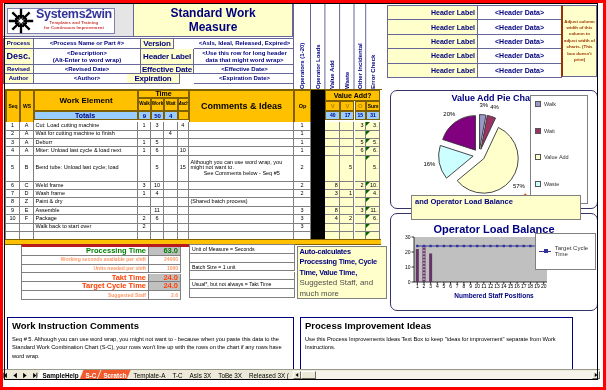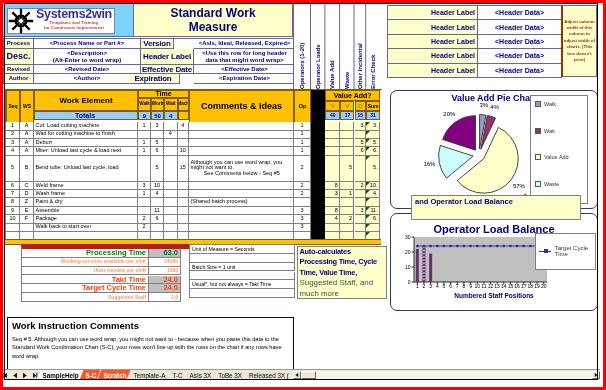--- a/index.html
+++ b/index.html
@@ -10,21 +10,21 @@
             border:1.2px solid #000000;box-sizing:border-box;pointer-events:none;z-index:20;}
   
   .cell{position:absolute;box-sizing:border-box;overflow:hidden;
         display:flex;align-items:center;justify-content:center;
         font-size:6px;line-height:1.05;text-align:center;}
   .rgt{justify-content:flex-end;padding-right:2px;text-align:right;}
   
   .yh{background:#ffc000;color:#000000;font-weight:bold;border:1px solid #806000;}
   .tot{background:#99ccff;color:#000080;font-weight:bold;border:1px solid #806000;}
   
-  .logobox{left:0px;top:1px;width:131px;height:33px;background:#7dd3fc;
+  .logobox{left:0px;top:1px;width:131px;height:33px;background:#e5e5e5;
            border-right:1px solid #666699;border-bottom:1px solid #666699;
            display:block;}
   .logomark{position:absolute;left:5px;top:4px;width:25px;height:25px;z-index:2;}
   .logotext{position:absolute;left:33px;top:4px;z-index:2;}
   .brand{font-size:12.5px;font-weight:bold;color:#333399;letter-spacing:-0.3px;line-height:13px;}
   .tagline{font-size:4.2px;font-weight:bold;color:#cc3333;line-height:4.6px;letter-spacing:0.1px;}
   .logoframe{position:absolute;left:4px;top:4px;width:106px;height:24px;border:1px solid #8080b0;background:#fff;z-index:1;}
   
   .titlecell{left:131px;top:1px;width:159px;height:33px;background:#ffffcc;color:#000080;
              font-weight:bold;font-size:12px;line-height:14px;flex-direction:column;
@@ -69,21 +69,21 @@
   .sumc{background:#ffffcc;position:relative;}
   .sumc::before{content:"";position:absolute;left:0;top:0;width:0;height:0;
        border-left:4px solid #006600;border-bottom:4px solid transparent;}
   .multi{flex-direction:column;align-items:flex-start;justify-content:center;}
   .mainbody{border-left:1px solid #808080;}
   
   .goldbar{position:absolute;left:2px;top:235.5px;width:376px;height:4px;background:#ffc000;
            border-top:1px solid #7f6000;border-bottom:1px solid #7f6000;}
   
   .summary{position:absolute;left:18px;top:241px;width:159px;height:53px;
-           border-top:5px solid #b91c1c;border-left:1px solid #808080;padding-left:32px;}
+           border-top:3px solid #b91c1c;border-left:1px solid #808080;padding-left:32px;}
   .summary>div{position:absolute;box-sizing:border-box;display:flex;align-items:center;
                overflow:hidden;line-height:1.02;white-space:nowrap;
                border-right:1px solid #808080;border-bottom:1px solid #808080;}
   .slab{justify-content:flex-end;text-align:right;padding-right:2px;background:#ffffff;}
   .sval{justify-content:flex-end;text-align:right;padding-right:2px;background:#c0c0c0;}
   .sval.white{background:#ffffff;}
   .s-green{color:#008000;font-weight:bold;font-size:7.5px;}
   .s-red{color:#ff4000;font-weight:bold;font-size:7.5px;}
   .s-small{color:#ff9966;font-weight:bold;font-size:5px;}
   
@@ -604,20 +604,24 @@
           <span style="position: absolute; left: 5px; top: -2px; width: 4px; height: 4px; background: rgb(51, 51, 153);"></span>
         </span>
         <span>Target Cycle Time</span>
       </div>
   </div>
 
   <div class="tbox tbox1">
     <div class="tboxtitle">Work Instruction Comments</div>
     <div class="tboxbody">Seq # 5. Although you can use word wrap, you might not want to - because when you paste this data to the Standard Work Combination Chart (S-C), your rows won't line up with the rows on the chart if any rows have word wrap.</div>
   </div>
+  <div class="tbox tbox2">
+    <div class="tboxtitle">Process Improvement Ideas</div>
+    <div class="tboxbody">Use this Process Improvements Ideas Text Box to keep "ideas for improvement" separate from Work Instructions.</div>
+  </div>
 
   <div class="tabbar">
     <div class="tabnav">
       <span class="navbtn">
         <svg width="7" height="7" viewBox="0 0 10 10">
             <path d="M7 1 L7 9 L2.5 5 Z" fill="#000"></path>
             <rect x="1" y="1" width="1.2" height="8" fill="#000"></rect>
           </svg>
       </span>
       <span class="navbtn">

